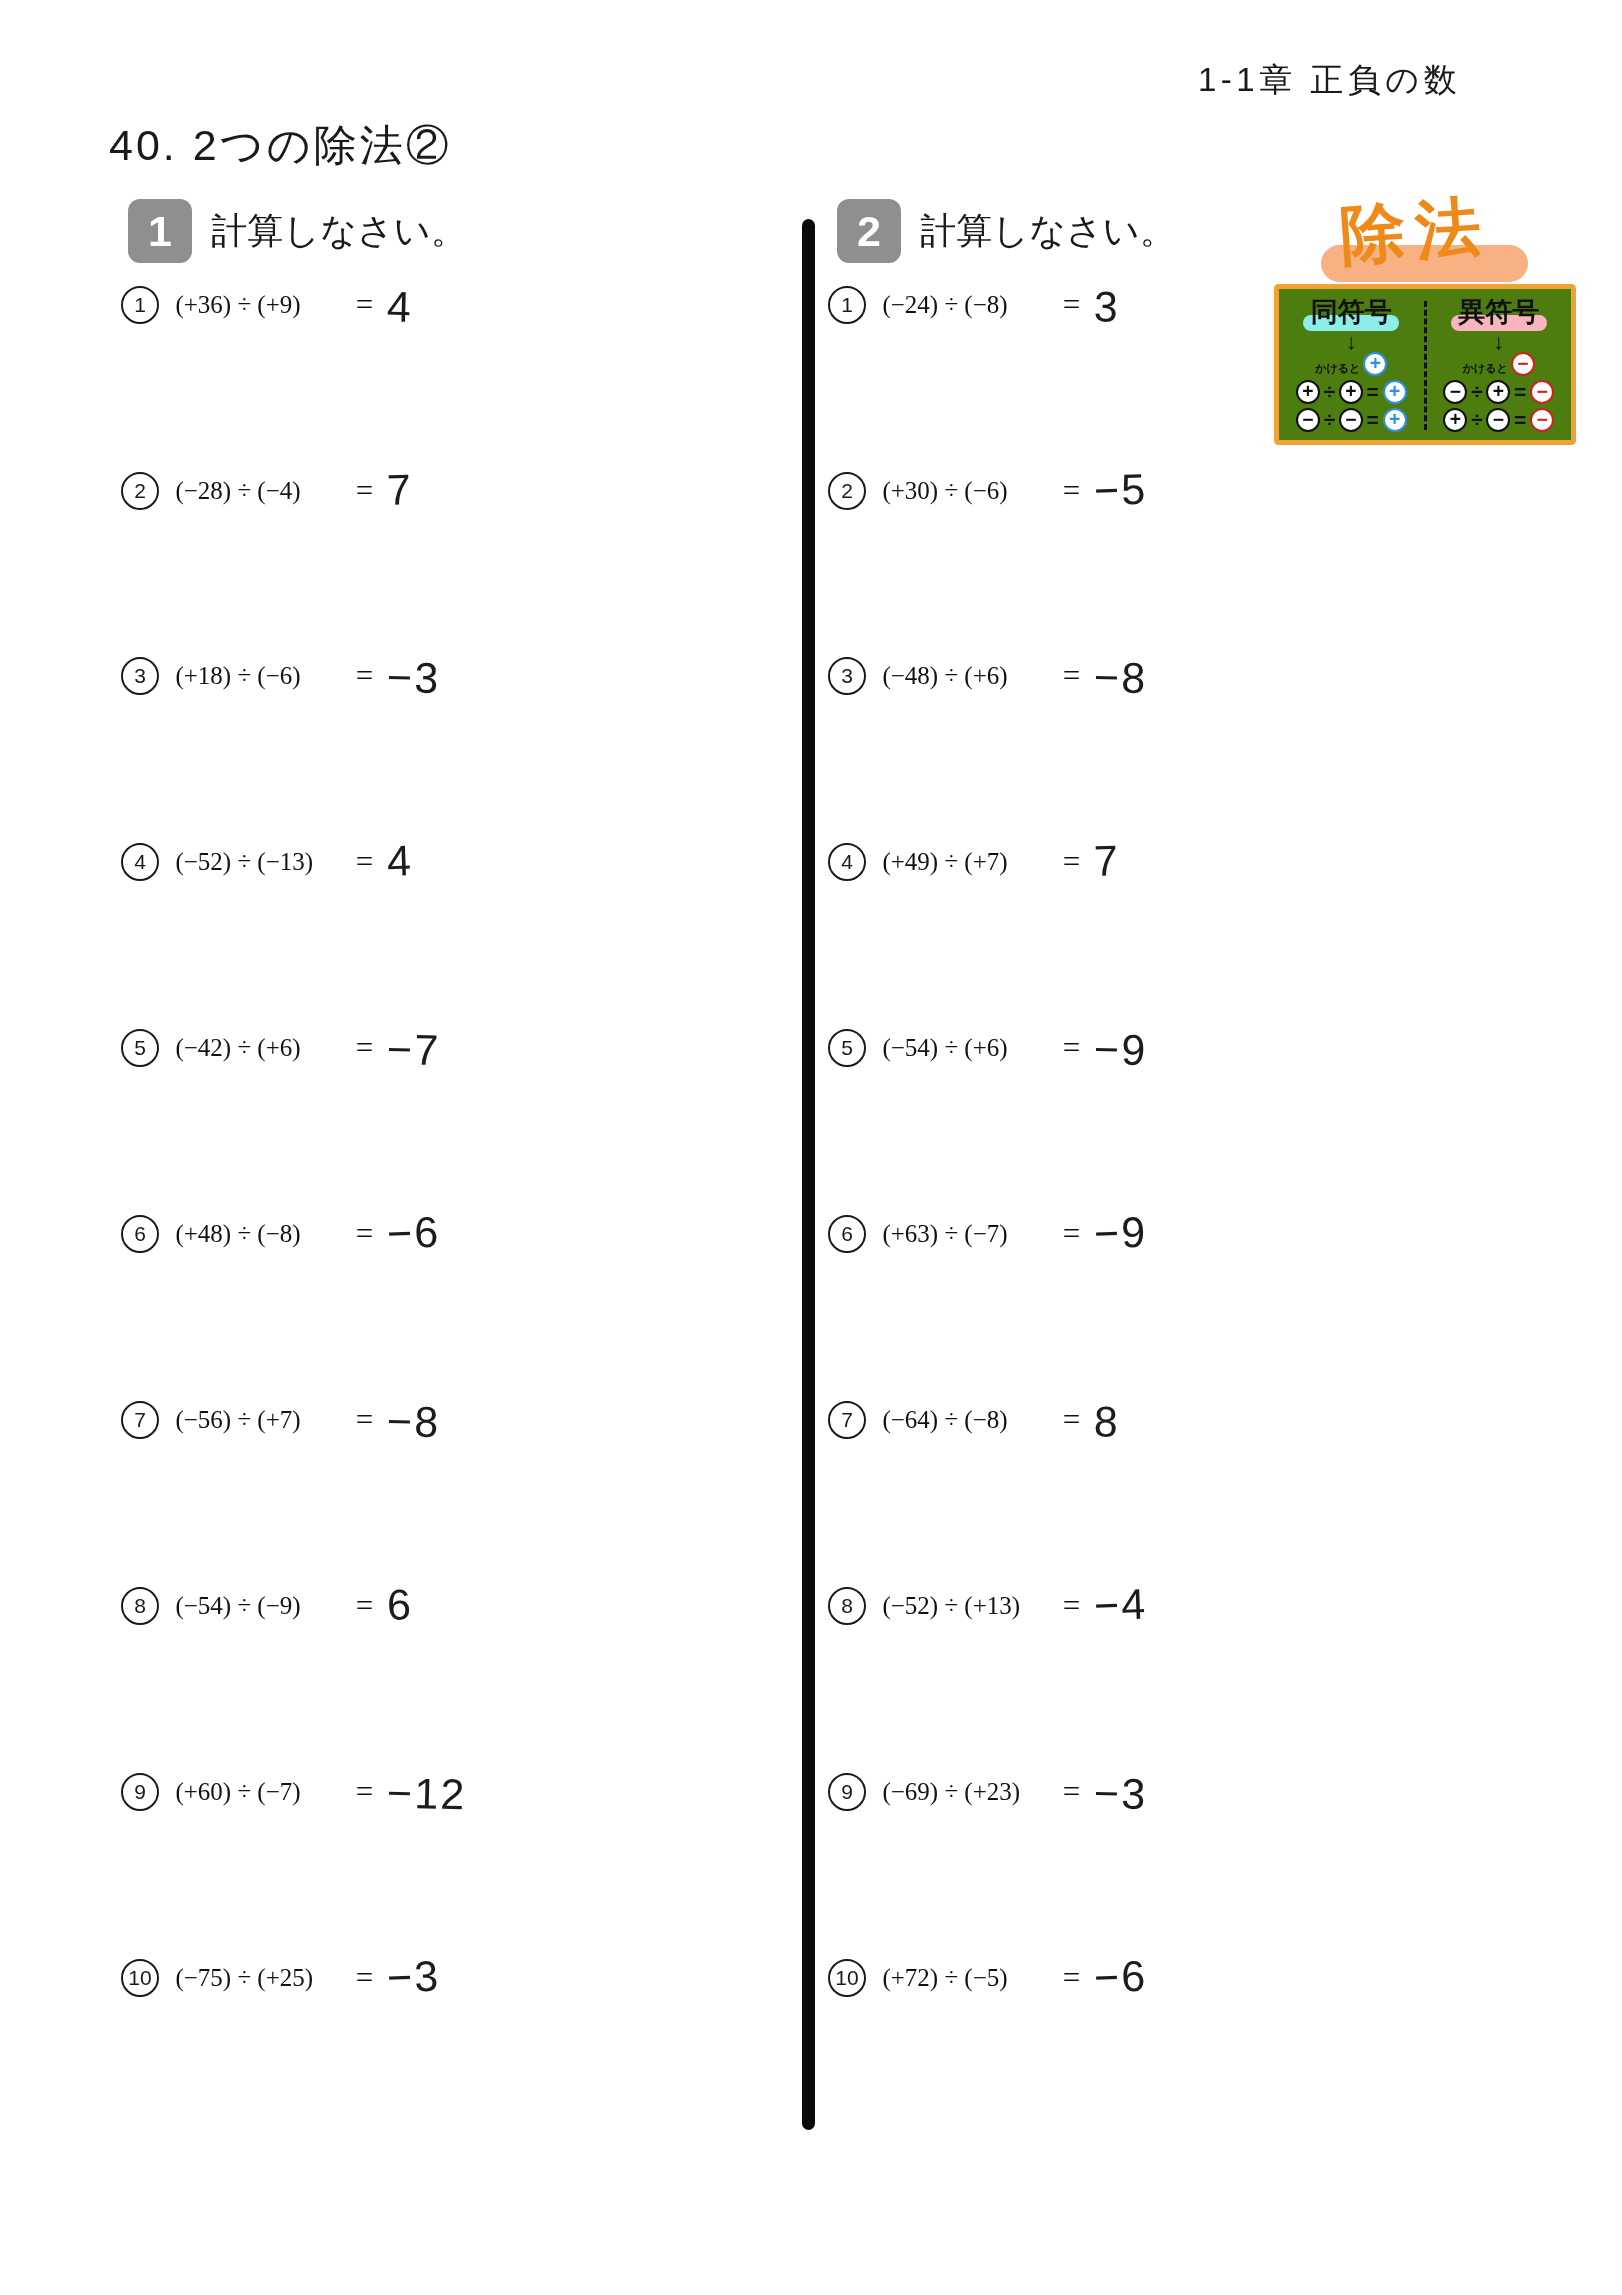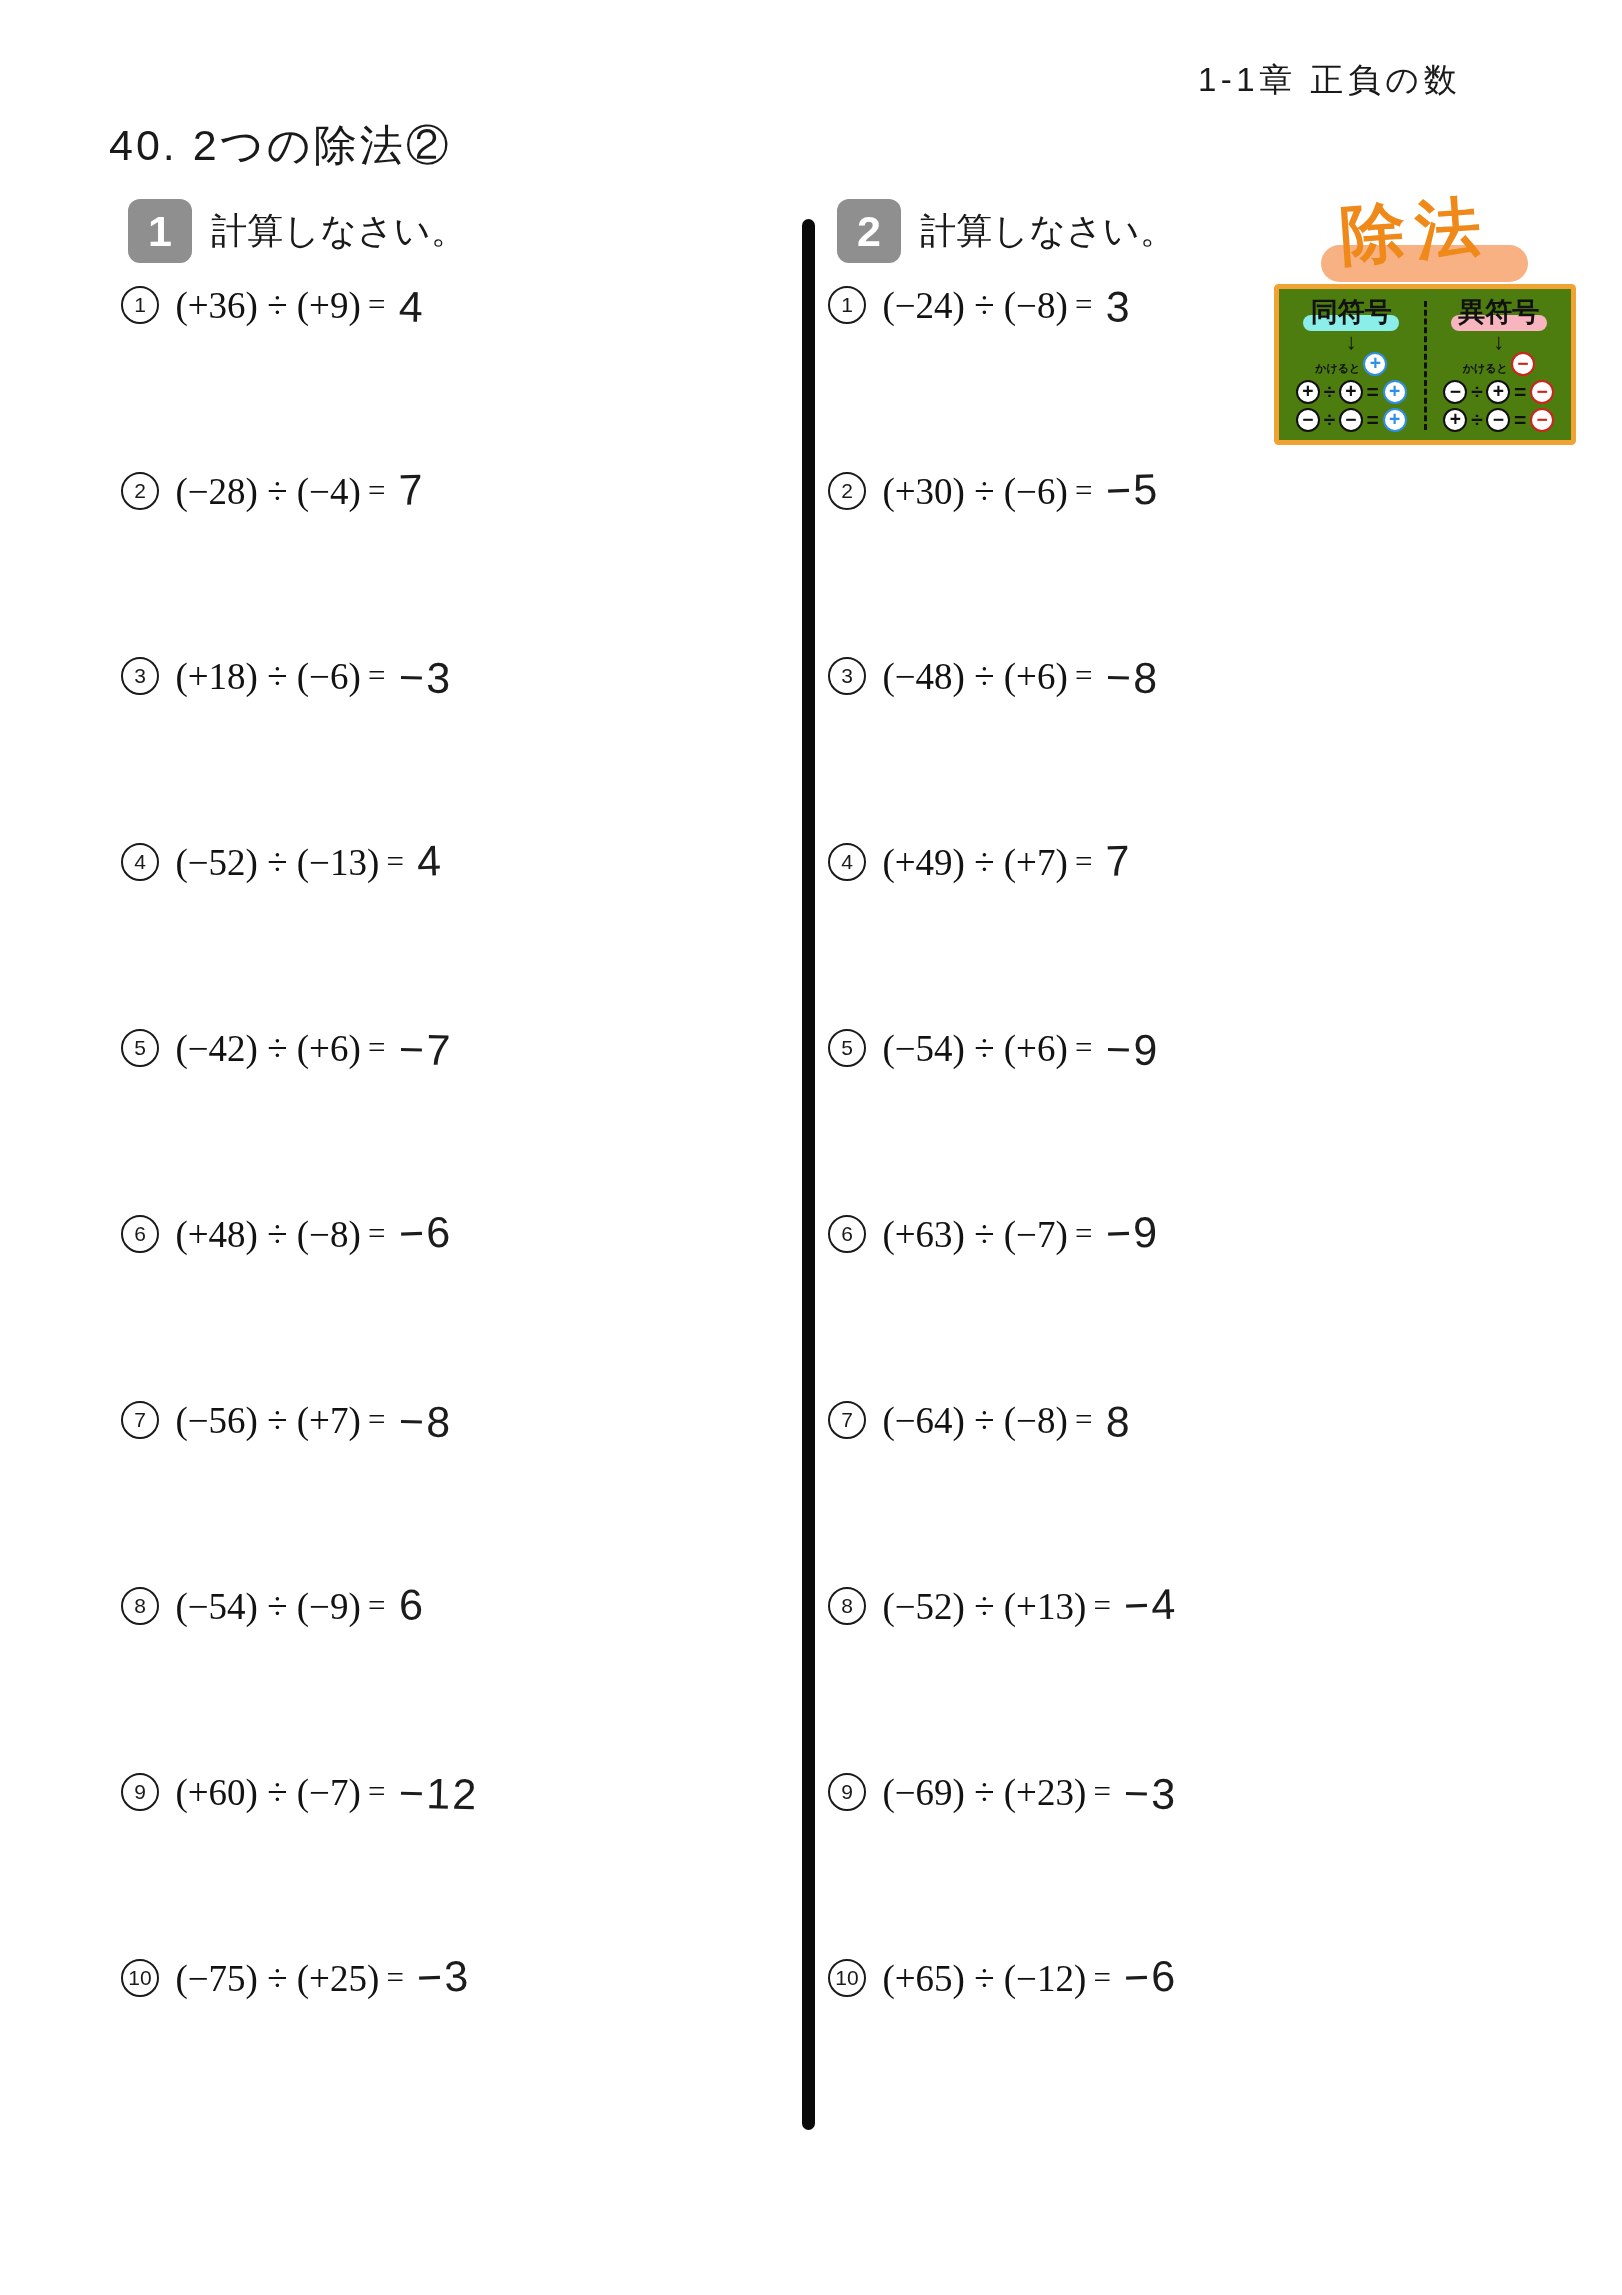--- a/index.html
+++ b/index.html
@@ -13,21 +13,21 @@
 
   .sec-header{position:absolute;display:flex;align-items:center;gap:19.3px;}
   .badge{display:inline-flex;align-items:center;justify-content:center;width:64px;height:64px;
          background:#8f8f8f;border-radius:12px;color:#ffffff;font-size:43px;font-weight:bold;}
   .instruction{font-size:36px;color:#1a1a1a;}
 
   .row{position:absolute;height:62px;display:flex;align-items:center;}
   .pnum{flex:0 0 auto;width:34px;height:34px;border:2.2px solid #1a1a1a;border-radius:50%;
         display:inline-flex;align-items:center;justify-content:center;
         font-size:21px;color:#1a1a1a;margin-right:16.4px;background:#fff;}
-  .expr{font-family:"Liberation Serif", serif;font-size:37px;color:#121212;min-width:173px;white-space:nowrap;}
+  .expr{font-family:"Liberation Serif", serif;font-size:25px;color:#121212;min-width:173px;white-space:nowrap;}
   .eq{font-family:"Liberation Serif", serif;font-size:31px;color:#121212;margin:0 13.4px 0 7.4px;}
   .ans{font-size:43px;color:#1c1c1c;letter-spacing:2.2px;white-space:nowrap;
        transform:rotate(-2deg) translateY(-1.5px);}
   .row:nth-of-type(even) .ans{transform:rotate(1.5deg) translateY(1.5px);}
 
   
   .tip-title{position:absolute;left:1340px;top:187px;font-size:65px;font-weight:bold;color:#ef8a1a;
              letter-spacing:10.4px;transform:rotate(-4deg);z-index:2;}
   .tip-title-hl{position:absolute;left:1321px;top:245px;width:207px;height:37px;background:#f7b183;
                 border-radius:19.3px;z-index:1;}
@@ -180,21 +180,21 @@
     <span class="ans">−4</span>
   </div>
   <div class="row" style="left:828px;top:1761px;">
     <span class="pnum">9</span>
     <span class="expr">(−69) ÷ (+23)</span>
     <span class="eq">=</span>
     <span class="ans">−3</span>
   </div>
   <div class="row" style="left:828px;top:1947px;">
     <span class="pnum">10</span>
-    <span class="expr">(+65) ÷ (−12)</span>
+    <span class="expr">(+72) ÷ (−5)</span>
     <span class="eq">=</span>
     <span class="ans">−6</span>
   </div>
 
   <div class="tip-title-hl"></div>
   <div class="tip-title">除法</div>
 
   <div class="tip-box">
     <div class="tip-col">
       <div class="tip-head">

